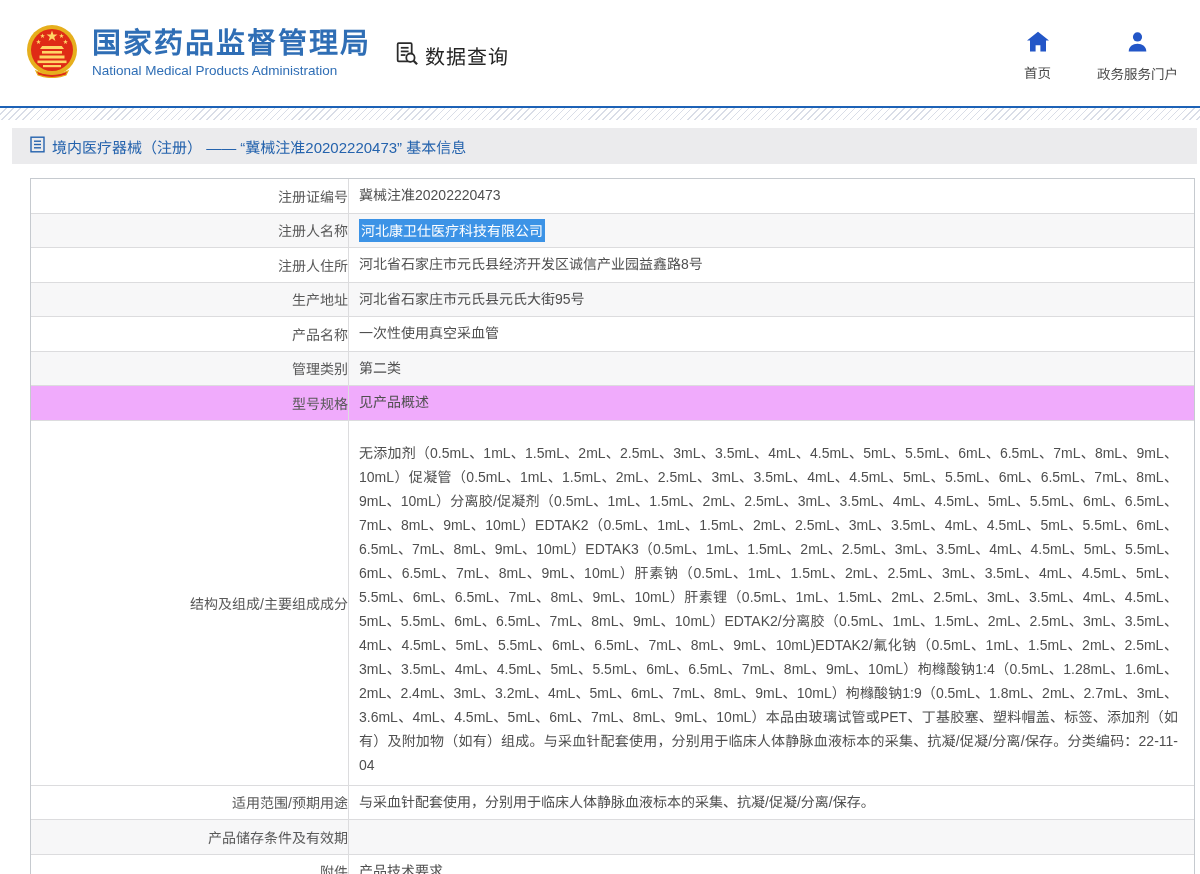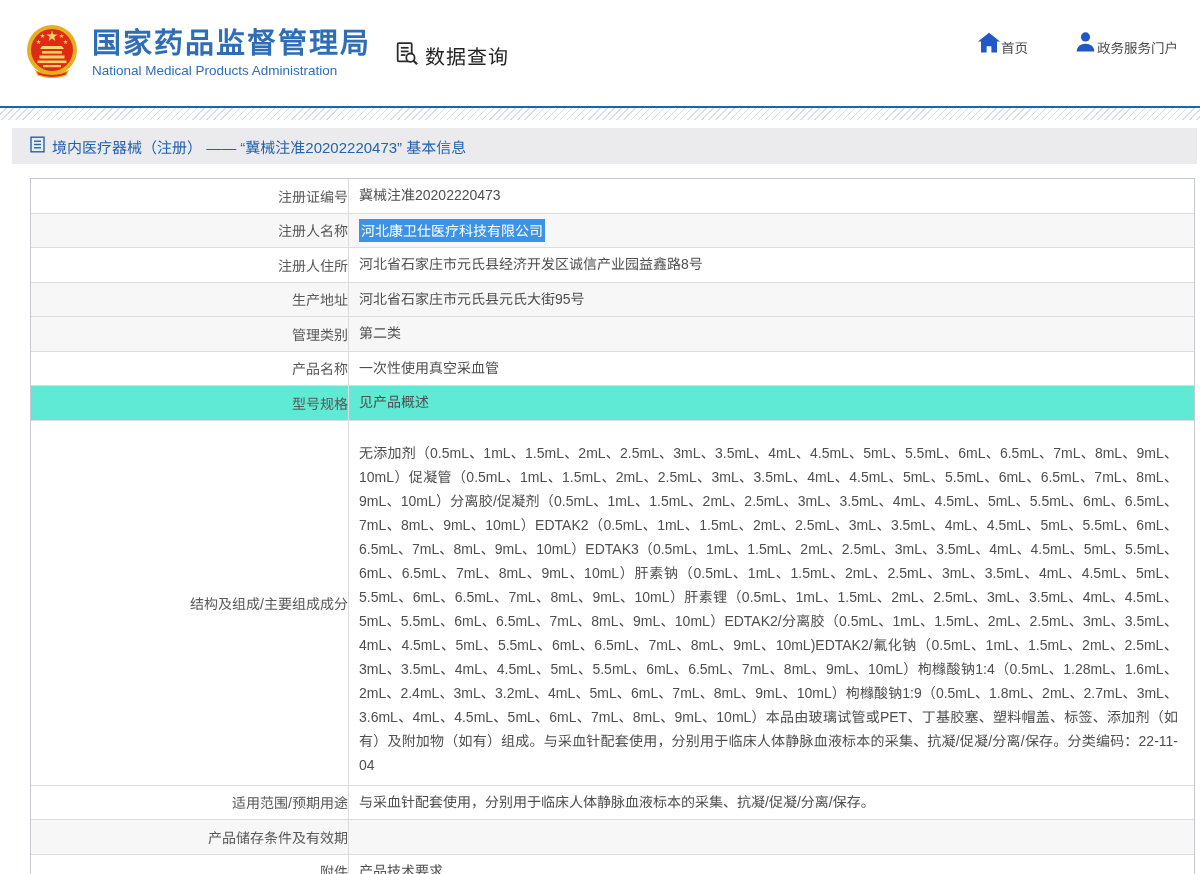--- a/index.html
+++ b/index.html
@@ -11,38 +11,38 @@
   .brand { position:absolute; left:26px; top:24px; display:flex; align-items:flex-end; }
   .emblem { width:52px; height:54px; flex:none; }
   .brand-text { margin-left:14px; }
   .brand-zh { font-size:29px; font-weight:bold; color:#2f6eb5; letter-spacing:2px; line-height:1.15; }
   .brand-en { font-size:13.5px; color:#2f6eb5; margin-top:3px; }
 
   .dataquery { position:absolute; left:393px; top:40px; display:flex; align-items:center; }
   .dataquery-label { font-size:20px; color:#242424; font-weight:500; letter-spacing:1px; margin-left:5px; }
 
   .topnav { position:absolute; top:31px; right:22px; display:flex; gap:46px; }
-  .topnav-item { display:flex; flex-direction:row; align-items:center; cursor:pointer; }
+  .topnav-item { display:flex; flex-direction:column; align-items:center; cursor:pointer; }
   .topnav-item .lbl { margin-top:6px; font-size:13.5px; color:#4a4a4a; white-space:nowrap; }
 
   .blue-rule { height:2px; background:#1d62b6; }
   .hatch-band { height:12px;
     background:repeating-linear-gradient(135deg,#ffffff 0px,#ffffff 4px,#d9dde7 4px,#d9dde7 5px); }
 
   
   .breadcrumb { margin:8px 3px 0 12px; height:36px; background:#ebebed;
     display:flex; align-items:center; padding-left:18px; }
   .breadcrumb .crumb-text { margin-left:7px; font-size:15px; color:#2563ad; }
 
   
   .info-table { margin:14px 0 0 30px; width:1165px; border:1px solid #c6cacf; background:#fff; }
   .row { display:flex; border-top:1px solid #dcdcde; background:#fff; }
   .row:first-child { border-top:none; }
   .row.alt  { background:#f7f7f8; }
-  .row.tint { background:#5eead4; }
+  .row.tint { background:#f0abfc; }
   .cell-label { flex:none; width:318px; min-height:33.5px; display:flex; align-items:center;
     justify-content:flex-end; padding:5px 0 5px 6px; font-size:14px; color:#595959;
     border-right:1px solid #dcdcde; text-align:right; }
   .cell-value { flex:1; min-height:33.5px; display:flex; 
     padding:5px 16px 5px 10px; font-size:14px; color:#4f4f4f; }
   .row.big .cell-value { display:block; padding-top:20px; padding-bottom:8px;
     line-height:24px; text-align:justify; }
   .selection { background:#3c93e6; color:#ffffff; padding:1px 2px; }
   .attachment-link { color:#4f4f4f; cursor:pointer; }
 </style>
@@ -148,31 +148,31 @@
       </div>
   </div>
 
   <div class="row alt">
     <div class="cell-label">生产地址</div>
     <div class="cell-value">
         <span>河北省石家庄市元氏县元氏大街95号</span>
       </div>
   </div>
 
+  <div class="row">
+    <div class="cell-label">产品名称</div>
+    <div class="cell-value">
+        <span>一次性使用真空采血管</span>
+      </div>
+  </div>
+
   <div class="row alt">
     <div class="cell-label">管理类别</div>
     <div class="cell-value">
         <span>第二类</span>
-      </div>
-  </div>
-
-  <div class="row">
-    <div class="cell-label">产品名称</div>
-    <div class="cell-value">
-        <span>一次性使用真空采血管</span>
       </div>
   </div>
 
   <div class="row tint">
     <div class="cell-label">型号规格</div>
     <div class="cell-value">
         <span>见产品概述</span>
       </div>
   </div>
 

